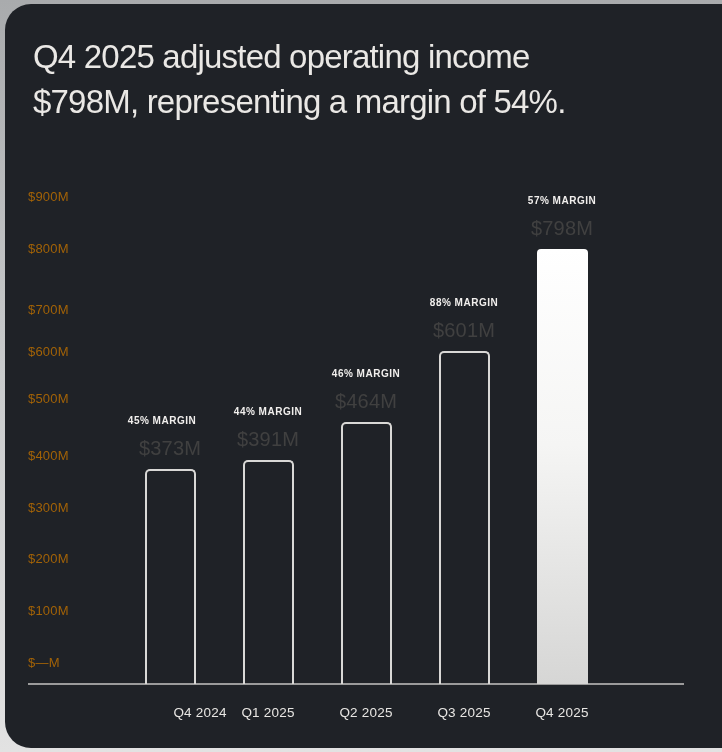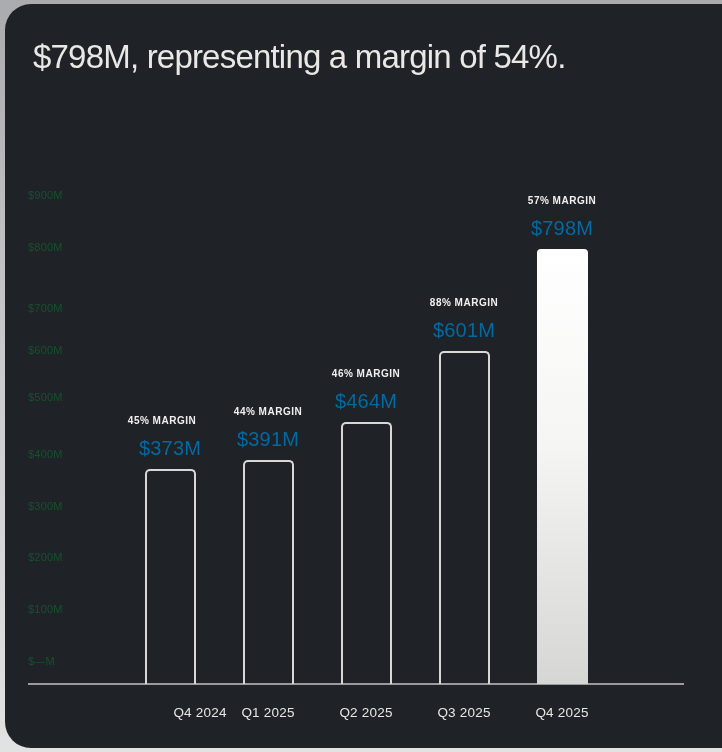--- a/index.html
+++ b/index.html
@@ -17,21 +17,21 @@
   }
   #title{
     position:absolute;left:28px;top:30px;
     color:#eae8e5;
     font-size:33px;line-height:45px;font-weight:400;
     letter-spacing:-0.8px;
   }
   #title .tline{display:block;}
   .ytick{
     position:absolute;left:28px;
-    color:#14532d;font-size:11px;letter-spacing:0.2px;
+    color:#a16207;font-size:13px;letter-spacing:0.2px;
     white-space:nowrap;
   }
   #axis-line{
     position:absolute;left:28px;width:656px;height:2px;top:683px;
     background:#9b9b9b;
   }
   .bar-outline{
     position:absolute;
     border:2px solid #d9d8d6;
     border-bottom:none;
@@ -44,35 +44,36 @@
     border-radius:4px 4px 0 0;
     background:linear-gradient(180deg,#ffffff 0%,#f5f5f4 45%,#d6d6d5 100%);
   }
   .margin-label{
     position:absolute;transform:translateX(-50%);
     color:#f1efed;font-size:10px;font-weight:700;
     letter-spacing:0.5px;white-space:nowrap;text-align:center;
   }
   .value-label{
     position:absolute;transform:translateX(-50%);
-    color:#0369a1;font-size:20px;font-weight:400;
+    color:#404040;font-size:20px;font-weight:400;
     letter-spacing:0.2px;white-space:nowrap;
   }
   .x-label{
     position:absolute;transform:translateX(-50%);top:705px;
     color:#e8e6e3;font-size:13.5px;font-weight:400;
     letter-spacing:0.2px;white-space:nowrap;
   }
 </style>
 </head>
 <body>
 
 <div id="stage">
   <div id="card">
     <h1 id="title" style="margin:0;">
+      <span class="tline">Q4 2025 adjusted operating income</span>
       <span class="tline">$798M, representing a margin of 54%.</span>
     </h1>
   </div>
   <div id="chart">
     <div id="axis-line"></div>
   <div class="ytick" style="top: 189px;">$900M</div>
       <div class="ytick" style="top: 240.78px;">$800M</div>
       <div class="ytick" style="top: 302px;">$700M</div>
       <div class="ytick" style="top: 344.34px;">$600M</div>
       <div class="ytick" style="top: 391px;">$500M</div>

